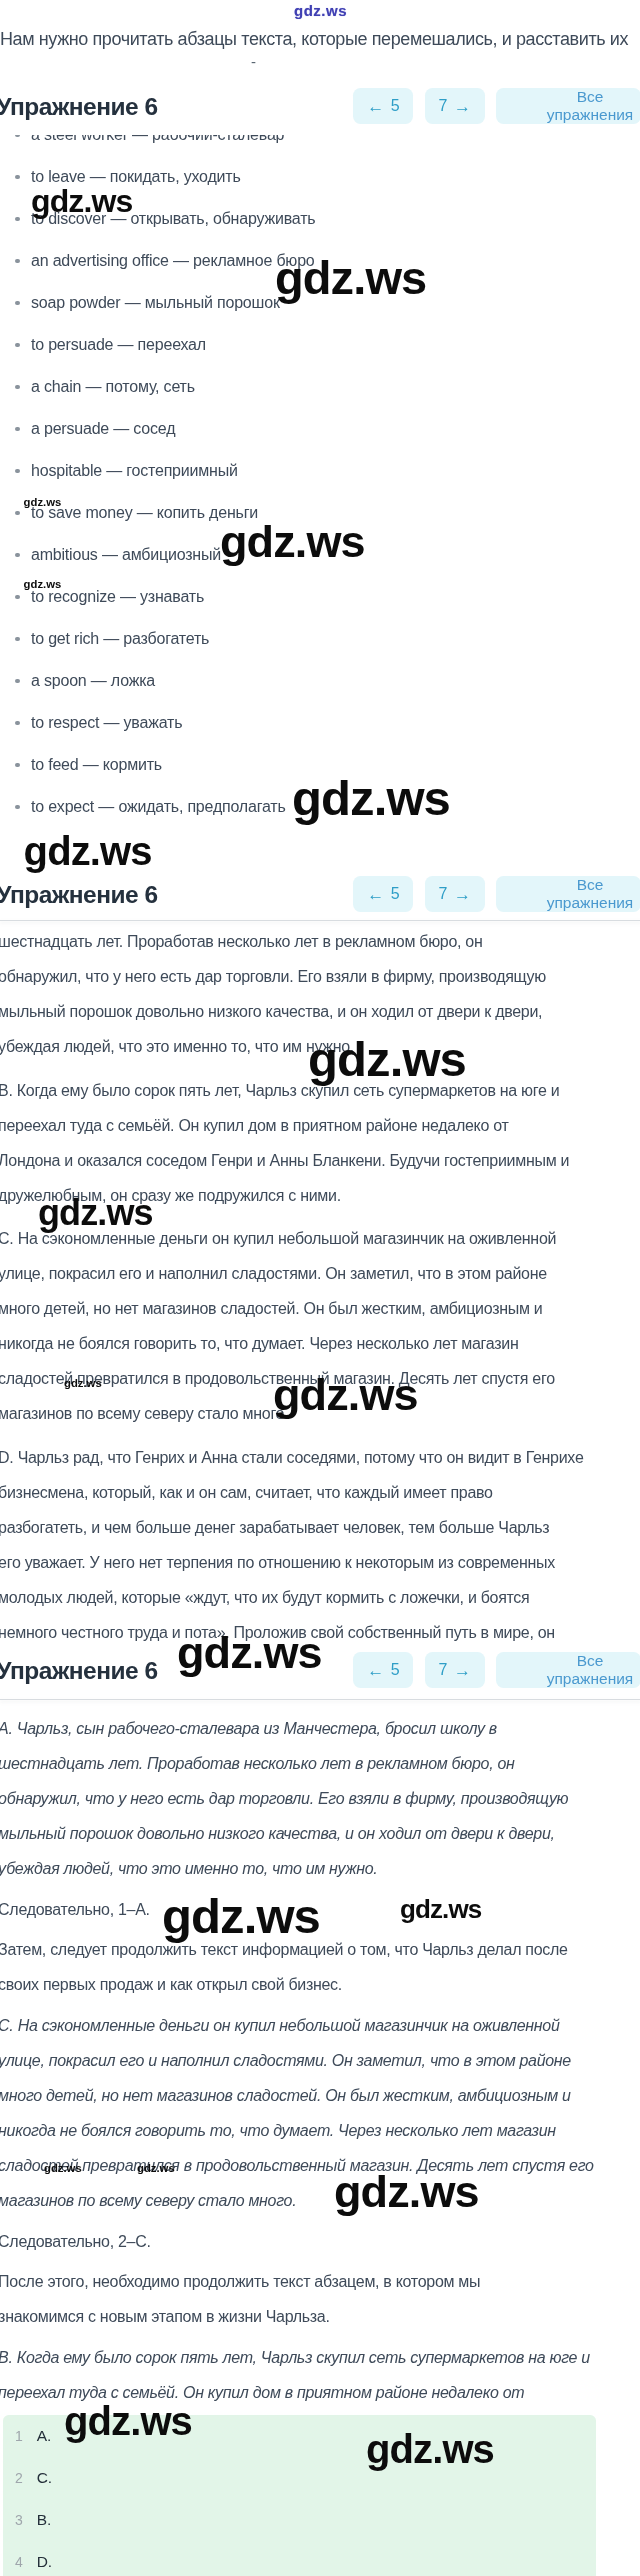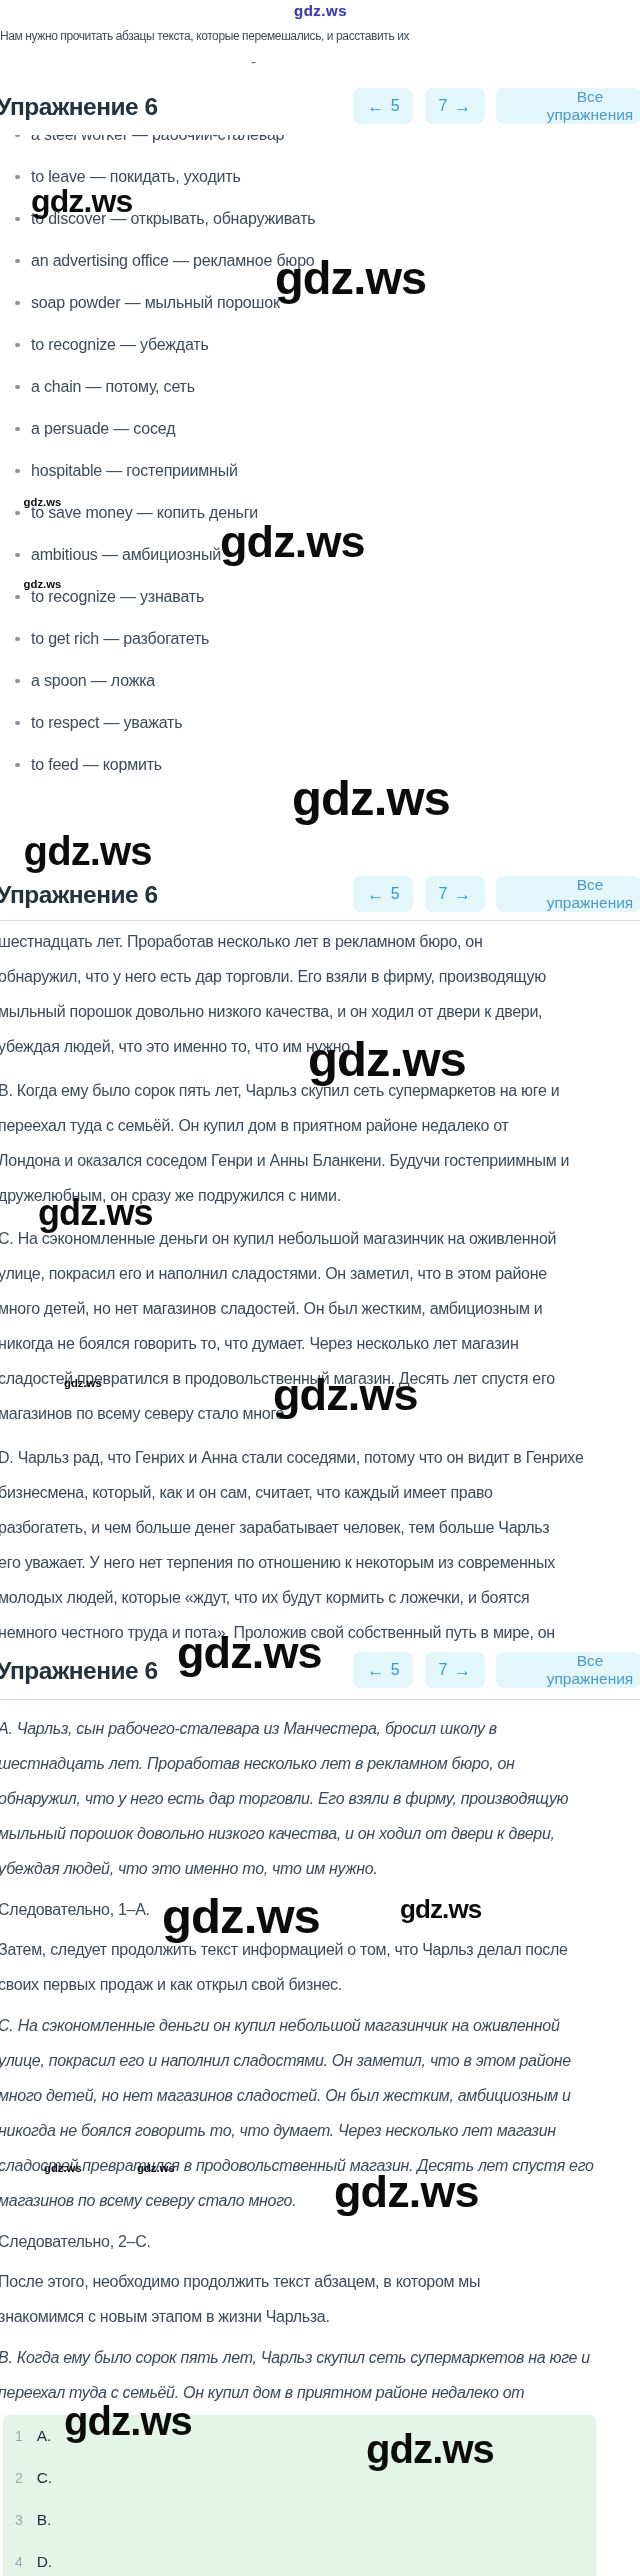--- a/index.html
+++ b/index.html
@@ -1,20 +1,20 @@
 <!DOCTYPE html>
 <html style="font-size:15px"><head>
 <meta charset="utf-8">
 <style>
   html,body{margin:0;padding:0;}
   body{width:641px;height:2576px;position:relative;overflow:hidden;background:#fff;
        font-family:"Liberation Sans","DejaVu Sans",sans-serif;}
   .logo{position:absolute;top:1.9px;left:0;right:0;text-align:center;font-size:15px;font-weight:700;
         color:#4040b2;letter-spacing:0.5px;text-shadow:0 0 0.9px #9a9ae0;text-decoration:none;z-index:6;}
-  .intro{position:absolute;top:29px;left:0;font-size:12px;color:#3e4a59;letter-spacing:-0.4px;
+  .intro{position:absolute;top:29px;left:0;font-size:18px;color:#3e4a59;letter-spacing:-0.4px;
          white-space:nowrap;z-index:2;}
   .intro-dash{position:absolute;top:53px;left:251px;color:#5a6672;font-size:15px;z-index:2;}
   .ex-header{position:absolute;left:0;width:641px;height:38px;z-index:6;}
   .ex-title{position:absolute;left:-3.8px;top:0;margin:0;font-size:24.5px;font-weight:700;color:#25313e;
             line-height:38px;letter-spacing:-0.5px;white-space:nowrap;}
   .nav{position:absolute;right:0;top:0;display:flex;gap:11.3px;}
   .nav-btn{height:36px;border:none;border-radius:7.5px;background:#e3f6fa;font-size:16px;display:flex;
            align-items:center;justify-content:center;gap:6.6px;color:#2e9ec7;font-family:inherit;cursor:pointer;padding:0;}
   .nav-btn.prev,.nav-btn.next{width:60px;}
   .nav-btn.all{width:145px;color:#4a99cf;font-size:15.5px;padding-left:43px;}
@@ -79,21 +79,21 @@
     <div class="vocab-item">
     <span class="bullet"></span>
     <span class="vtext">an advertising office — рекламное бюро</span>
   </div>
     <div class="vocab-item">
     <span class="bullet"></span>
     <span class="vtext">soap powder — мыльный порошок</span>
   </div>
     <div class="vocab-item">
     <span class="bullet"></span>
-    <span class="vtext">to recognize — убеждать</span>
+    <span class="vtext">to persuade — переехал</span>
   </div>
     <div class="vocab-item">
     <span class="bullet"></span>
     <span class="vtext">a chain — потому, сеть</span>
   </div>
     <div class="vocab-item">
     <span class="bullet"></span>
     <span class="vtext">a persuade — сосед</span>
   </div>
     <div class="vocab-item">
@@ -120,20 +120,24 @@
     <span class="bullet"></span>
     <span class="vtext">a spoon — ложка</span>
   </div>
     <div class="vocab-item">
     <span class="bullet"></span>
     <span class="vtext">to respect — уважать</span>
   </div>
     <div class="vocab-item">
     <span class="bullet"></span>
     <span class="vtext">to feed — кормить</span>
+  </div>
+    <div class="vocab-item">
+    <span class="bullet"></span>
+    <span class="vtext">to expect — ожидать, предполагать</span>
   </div>
   </div>
 <div class="clip-cover"></div>
 
 <div class="ex-header" style="top:876px;">
   <h2 class="ex-title">Упражнение 6</h2>
   <div class="nav">
     <button class="nav-btn prev">
       <span class="arrow">←</span>
       <span>5</span>

